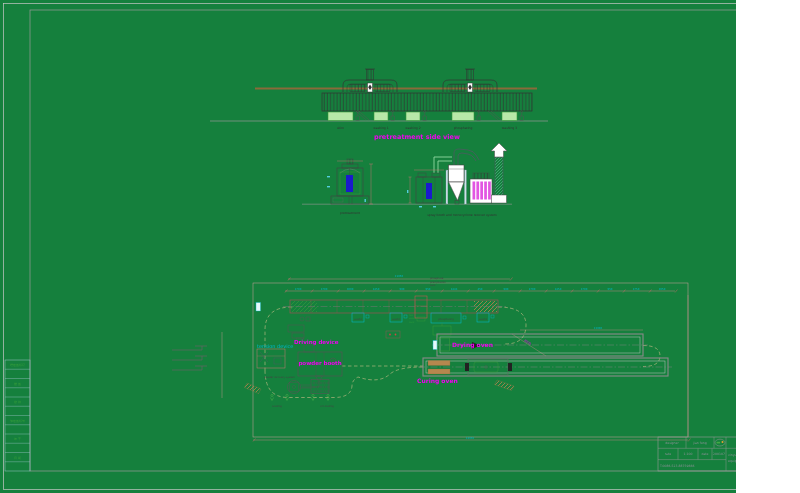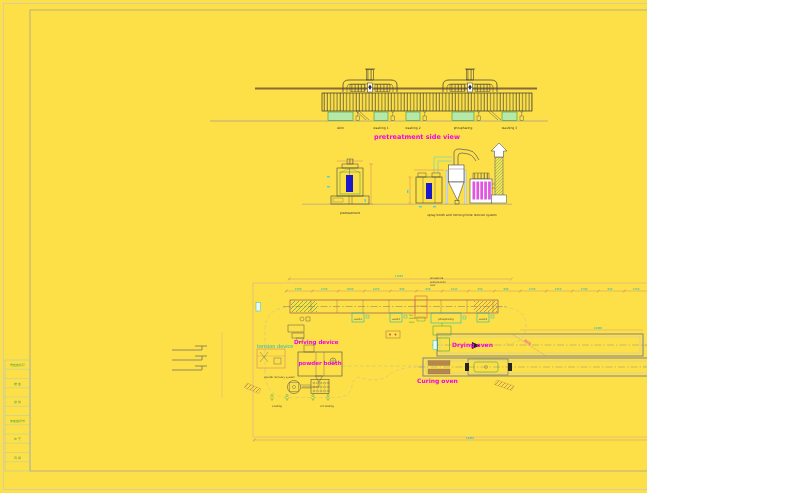--- a/index.html
+++ b/index.html
@@ -1,16 +1,16 @@
 <!DOCTYPE html>
 <html><head>
 <meta charset="utf-8">
 <style>
   html,body{margin:0;padding:0;background:#fff;}
-  .sheet{position:relative;width:647px;height:493px;background:#fde047;overflow:hidden;}
+  .sheet{position:relative;width:736px;height:493px;background:#15803d;overflow:hidden;}
   svg{position:absolute;left:0;top:0;}
   svg text{font-family:"DejaVu Sans", sans-serif;}
   .tiny{font-size:3px;fill:#333;}
   .tiny2{font-size:2.5px;fill:#444;}
   .cyantxt{font-size:2.6px;fill:#00b8cc;}
   .greentxt{font-size:2.4px;fill:#2a9a3a;}
   .magenta{fill:#f000f0;font-weight:600;}
   .tb{font-size:3.1px;fill:#8a8f96;}
   .rev{font-size:3px;fill:#3aa03a;}
 </style>

